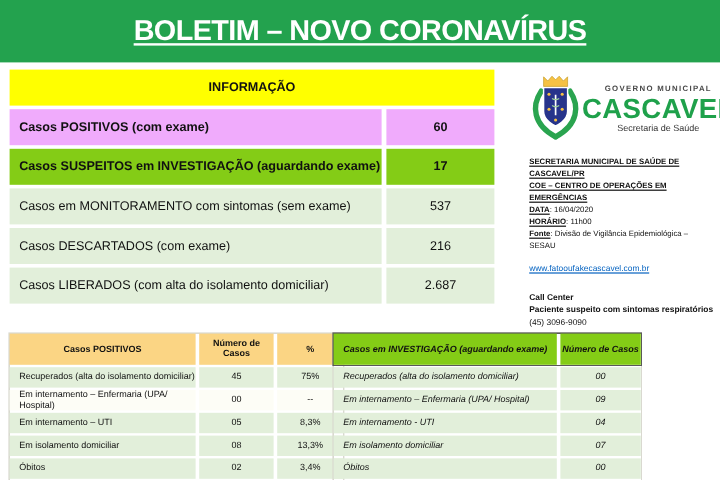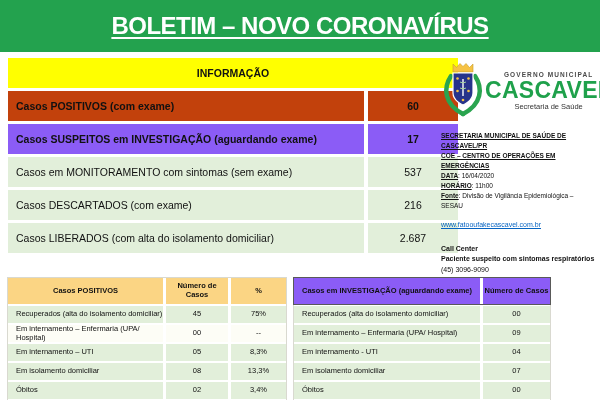--- a/index.html
+++ b/index.html
@@ -19,39 +19,39 @@
   }
   
   .table { position:absolute; }
   .trow { display:flex; gap:4px; margin-bottom:3px; }
   .trow:last-child { margin-bottom:0; }
   .cell { display:flex; align-items:center; justify-content:center; text-align:center; line-height:1.15; }
   .cl { justify-content:flex-start; text-align:left; padding-left:8px; }
   .thead .cell { font-weight:bold; justify-content:center; text-align:center; padding-left:0; }
   .bold { font-weight:bold; }
   .bg-yellow { background:#ffff00; }
-  .bg-wheat  { background:#c2410c; }
-  .bg-blue   { background:#8b5cf6; }
+  .bg-wheat  { background:#f0abfc; }
+  .bg-blue   { background:#84cc16; }
   .bg-green  { background:#e2efda; }
   .bg-white  { background:#fdfdf6; }
   .bg-orange { background:#fbd584; }
   
-  #main-table { left:8px; top:58px; width:450px; font-size:10.5px; }
+  #main-table { left:8px; top:58px; width:404px; font-size:10.5px; }
   #main-table .trow { height:30px; }
   #main-table .c0 { flex:1; }
   #main-table .c1 { width:90px; }
   
   #pos-table, #inv-table { top:278px; font-size:7.5px; box-shadow:0 0 0 1px #d9d9d0; }
   #pos-table .trow, #inv-table .trow { height:17px; margin-bottom:2px; gap:3px; }
   #pos-table .thead, #inv-table .thead { height:26px; }
   #pos-table { left:8px; width:278px; }
   #pos-table .c0 { width:155px; }
   #pos-table .c1 { width:62px; }
   #pos-table .c2 { flex:1; }
-  #inv-table { left:294px; width:256px; }
+  #inv-table { left:278px; width:256px;font-style:italic; }
   #inv-table .c0 { width:186px; }
   #inv-table .c1 { flex:1; }
   #inv-table .thead { box-shadow:0 0 0 1px #595959; }
   
   #sidebar { position:absolute; left:441px; top:58px; width:156px; }
   .logo-row { display:flex; align-items:center; height:66px; }
   .logo-text { flex:1; text-align:center; }
   .gov  { font-size:6.5px; letter-spacing:1.1px; color:#4a4a4a; font-weight:bold; }
   .city { font-size:23px; font-weight:bold; color:#1fa14b; letter-spacing:0.3px; line-height:1.05; }
   .dept { font-size:7.5px; color:#333; }

